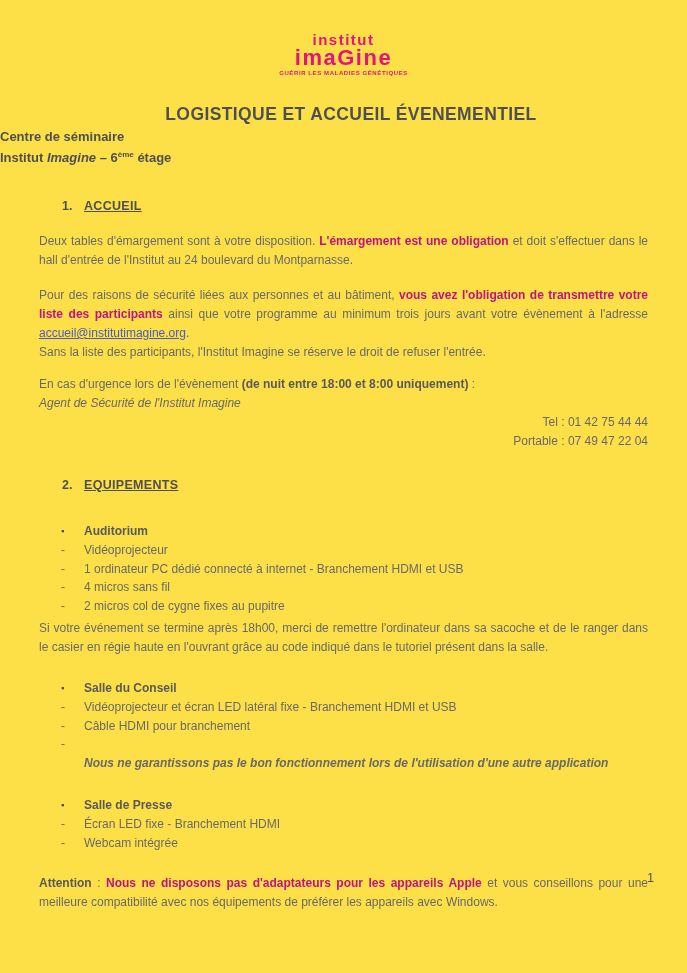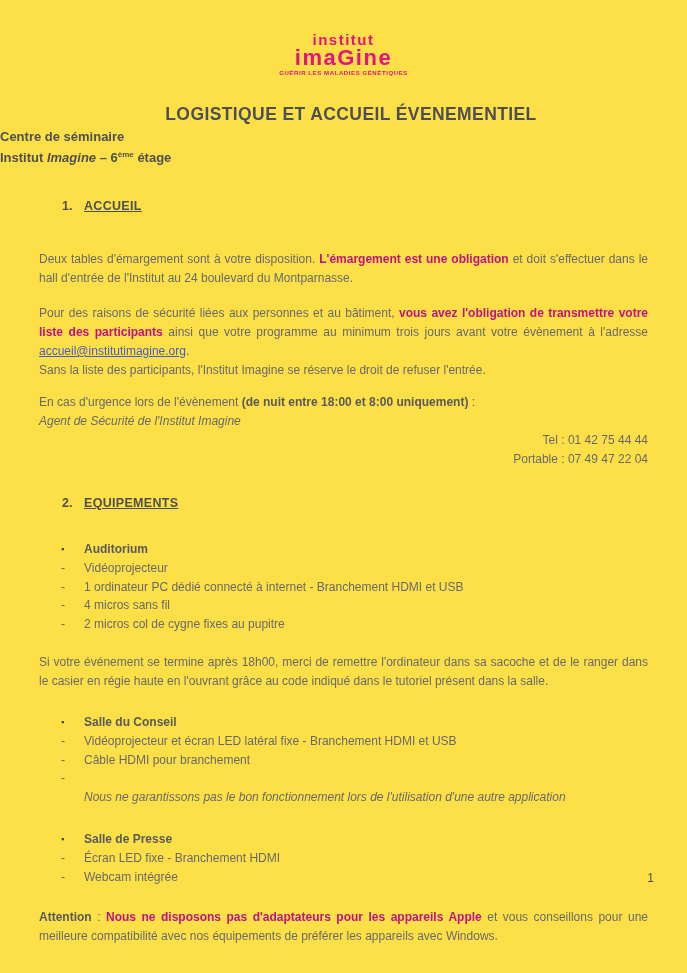--- a/index.html
+++ b/index.html
@@ -49,36 +49,36 @@
     margin: 29px 0 0 23px;
     font-size: 12.5px;
     font-weight: bold;
     color: #4e4f51;
   }
   .sec-heading .num { width: 22px; flex: none; }
   .sec-heading .label { text-decoration: underline; letter-spacing: 0.3px; }
 
   
   .para { text-align: justify; }
-  .p1 { margin-top: 34px; }
+  .p1 { margin-top: 16px; }
   .p2 { margin-top: 16px; }
   .p3 { margin-top: 13px; }
   .pink { color: #c01381; font-weight: bold; }
   .bold-dark { color: #58595b; font-weight: bold; }
   .link { color: #4a5bc4; text-decoration: underline; cursor: pointer; }
   .italic { font-style: italic; }
   .indent16 { padding-left: 16px; text-align: right; }
   .row { display: flex; line-height: 18.5px; }
   .row .marker { width: 23px; flex: none; padding-left: 0; }
   .rows-indent { padding-left: 22px; }
   .sq { color: #3f4042; font-size: 9px; line-height: 18.5px; }
   .room-title { font-weight: bold; color: #58595b; line-height: 19px; }
   .room-head { margin-top: 22px; }
-  .note-italic { font-style: italic; font-weight: normal; padding-left: 45px; line-height: 18.5px; }
-  .after-list-para { margin-top: 20px; }
+  .note-italic { font-style: italic; font-weight: bold; padding-left: 45px; line-height: 18.5px; }
+  .after-list-para { margin-top: 4px; }
   .attention { margin-top: 22px; }
 
   .page-number {
     position: absolute;
     top: 869px;
     right: 33px;
     font-size: 12px;
     color: #4e4f51;
   }
 </style>

